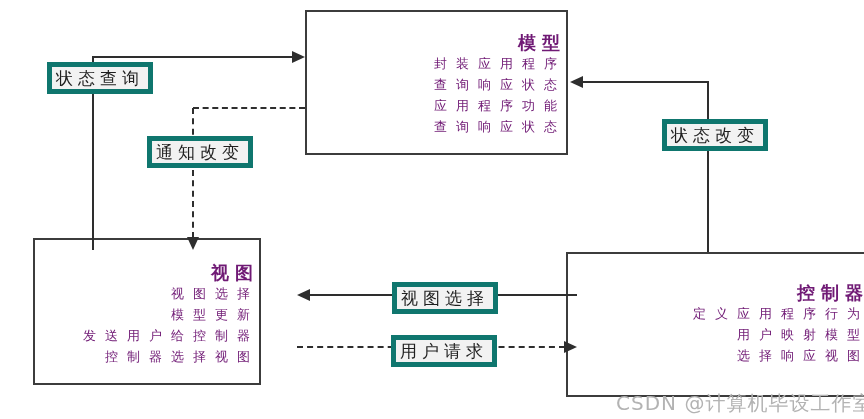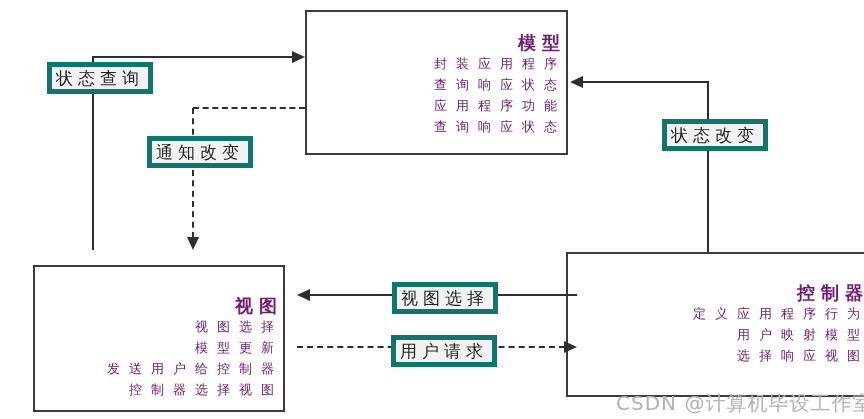--- a/index.html
+++ b/index.html
@@ -31,21 +31,21 @@
     line-height: 21px;
     white-space: nowrap;
   }
   .node-line {
     font-size: 13px;
     letter-spacing: 9px;
     line-height: 21px;
     white-space: nowrap;
   }
   #node-model      { left: 305px; top: 10px;  width: 263px; height: 145px; padding-top: 20px; }
-  #node-view       { left: 33px;  top: 265px; width: 252px; height: 147px; padding-top: 28px; }
+  #node-view       { left: 33px;  top: 238px; width: 228px; height: 147px; padding-top: 22px; }
   #node-controller { left: 566px; top: 252px; width: 305px; height: 145px; padding-top: 28px; padding-left: 16px; }
 
   
   .seg      { position: absolute; background: #2e2e2e; }
   .seg-dash { position: absolute; }
   .dash-h   { height: 0; border-top: 2px dashed #2e2e2e; }
   .dash-v   { width: 0;  border-left: 2px dashed #2e2e2e; }
 
   #e1-v { left: 92px;  top: 57px;  width: 2px;   height: 193px; }
   #e1-h { left: 92px;  top: 56px;  width: 201px; height: 2px; }

